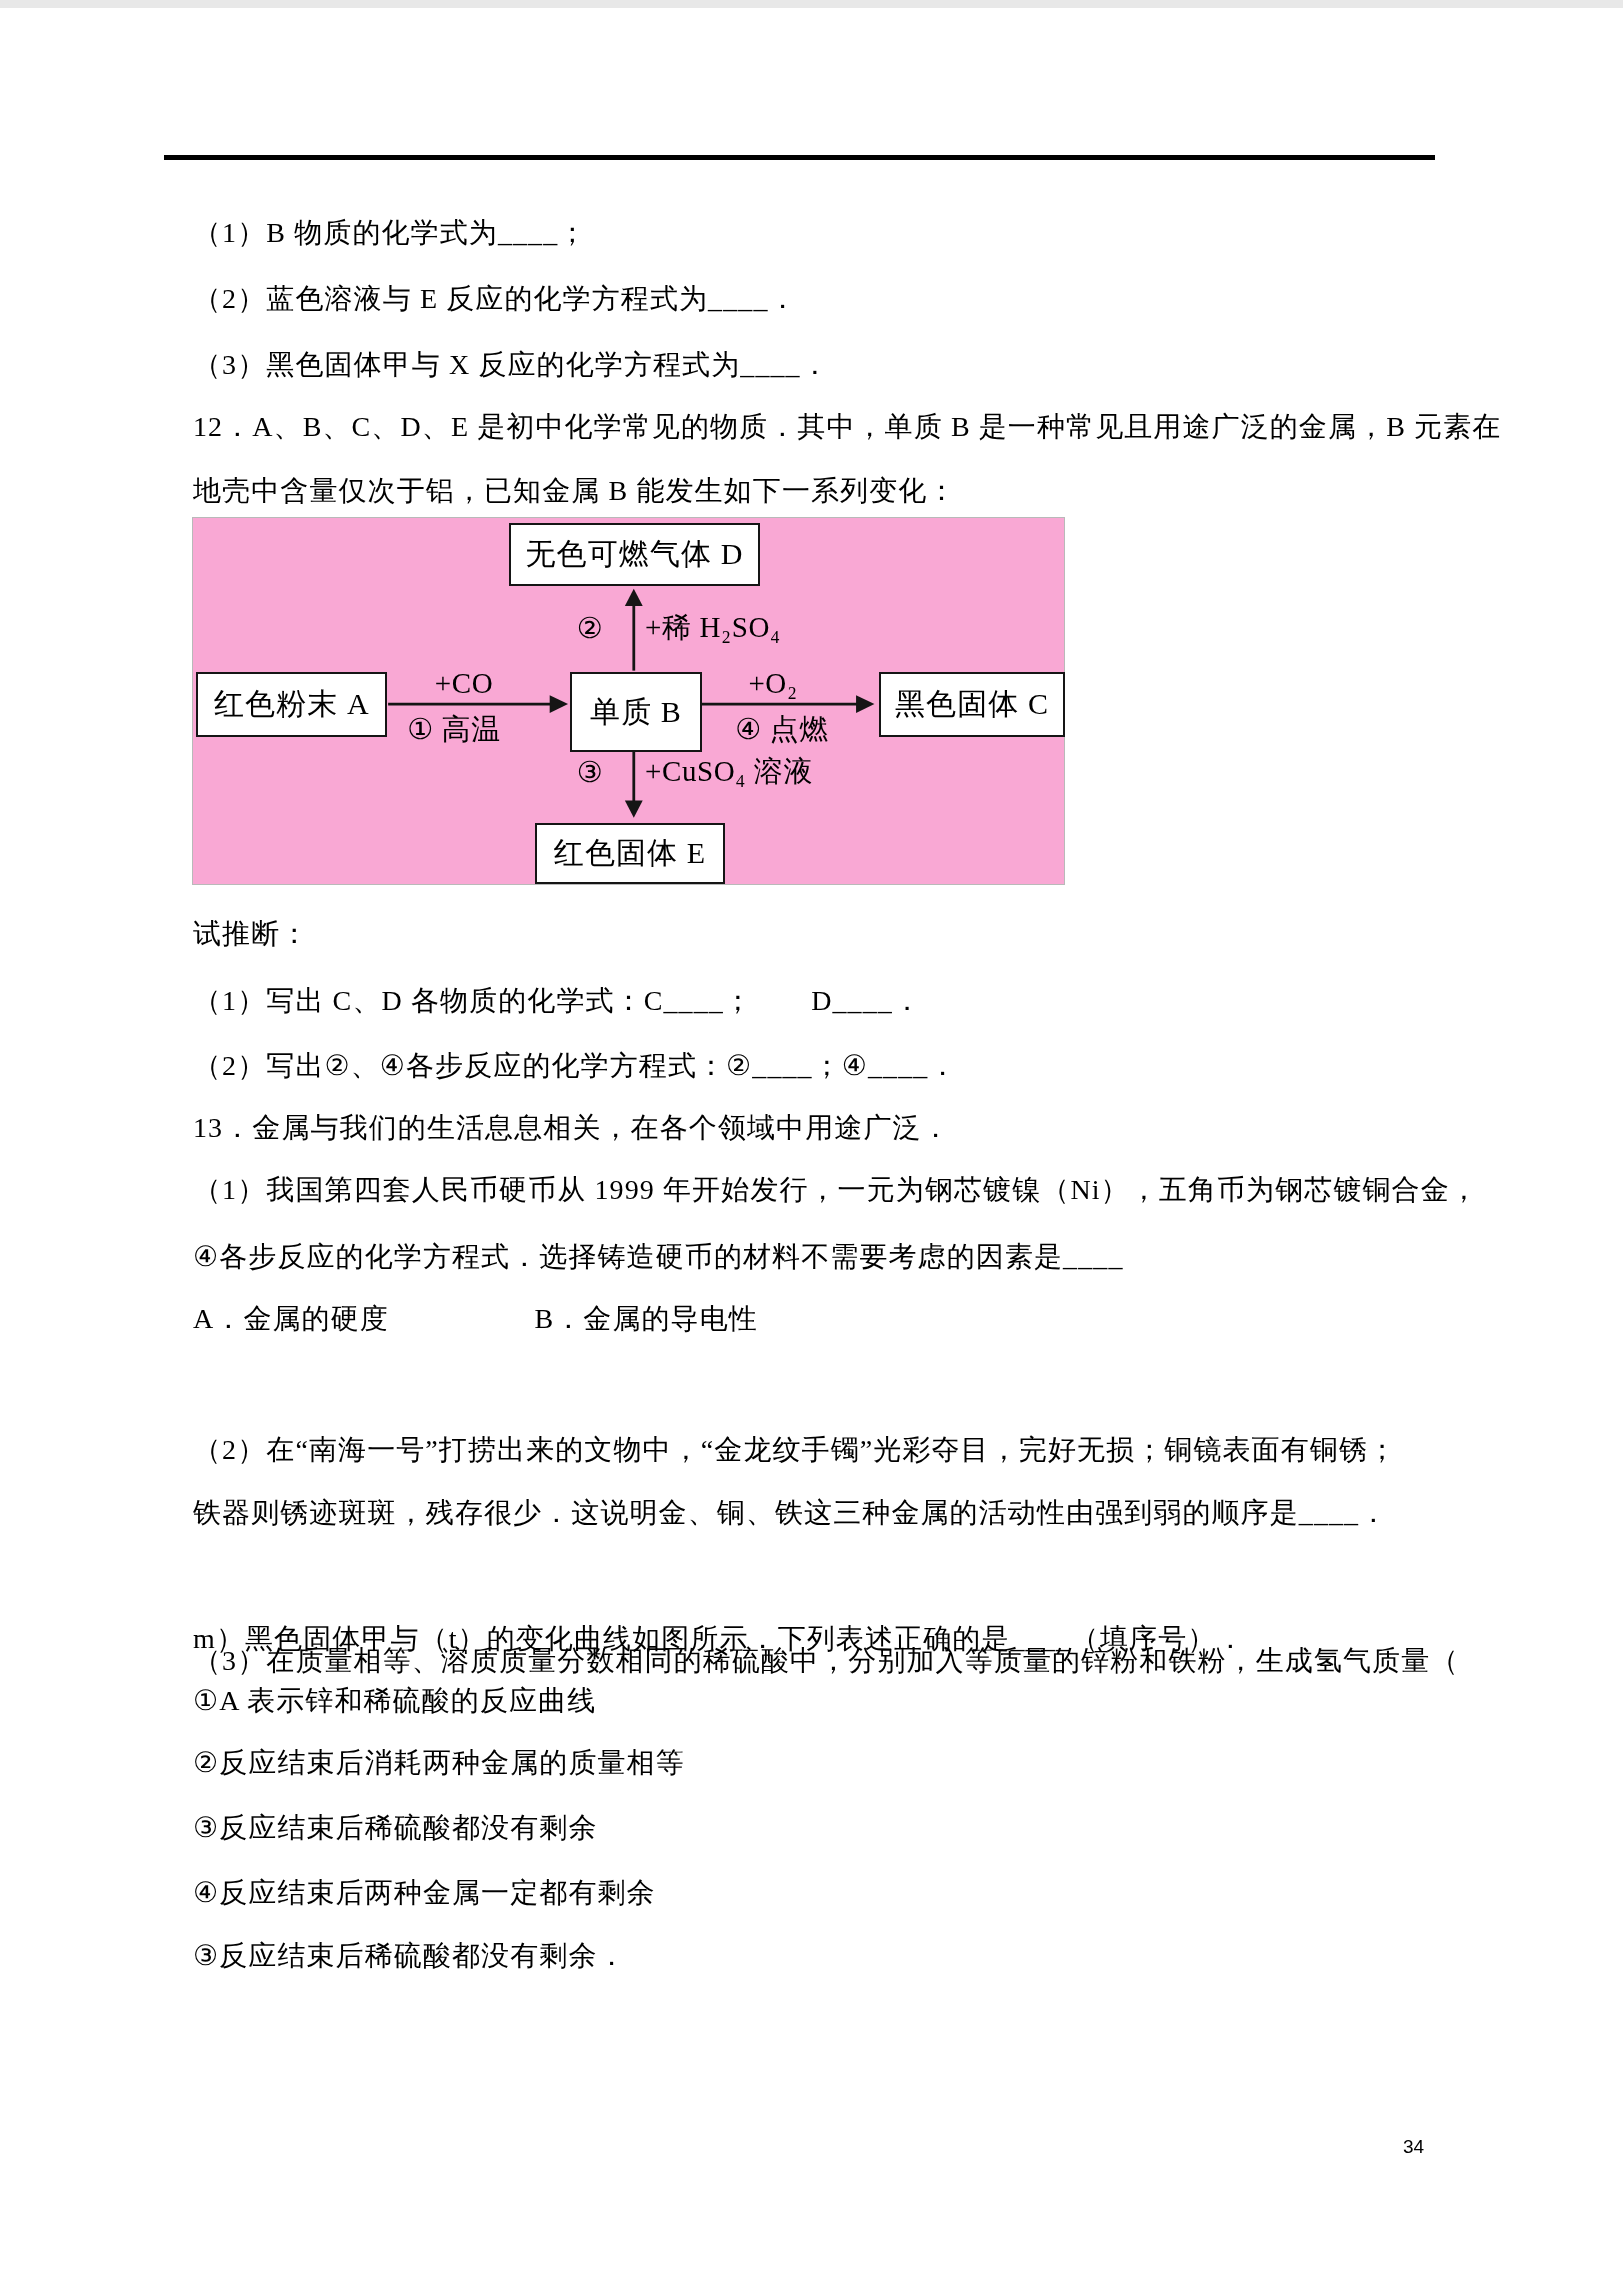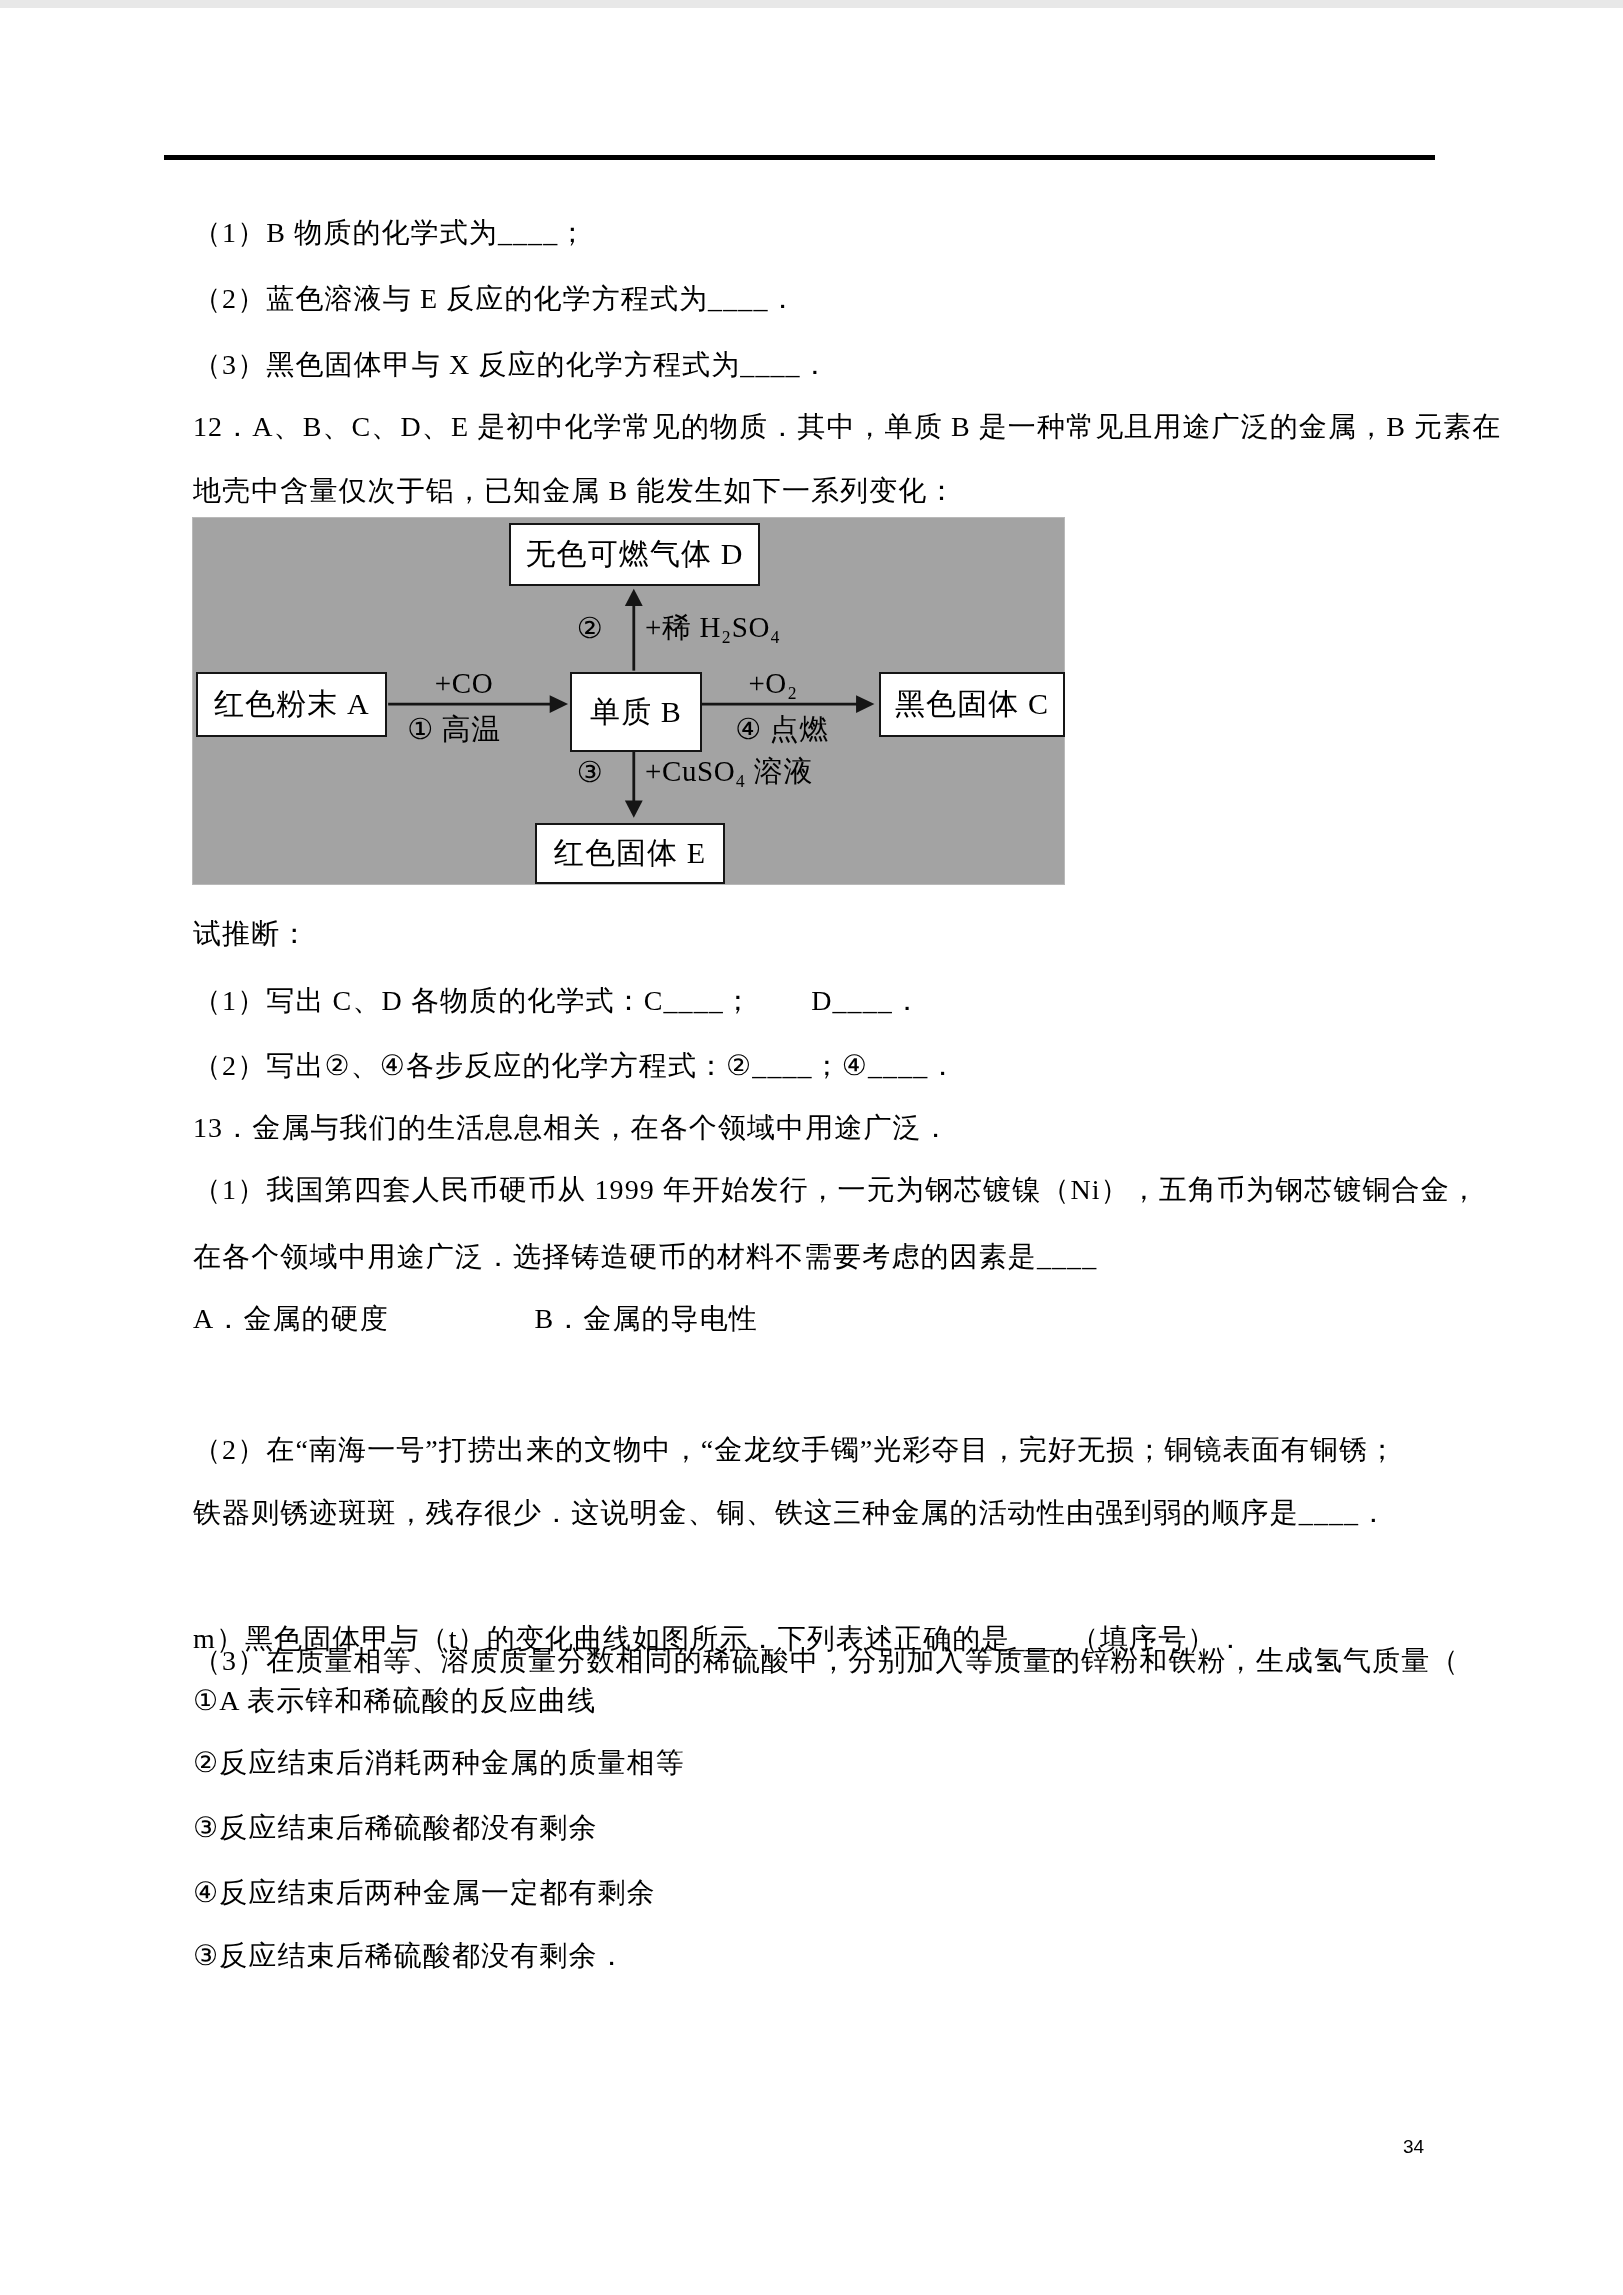--- a/index.html
+++ b/index.html
@@ -31,21 +31,21 @@
     letter-spacing: 1.1px;
     white-space: pre;
   }
   .diagram {
     position: absolute;
     left: 192px;
     top: 509px;
     width: 873px;
     height: 368px;
     border: 1.1px solid #b9b9b9;
-    background: #a3a3a3;
+    background: #f9a8d4;
   }
   .dsvg { position: absolute; left: 0; top: 0; width: 100%; height: 100%; }
   .dbox {
     position: absolute;
     border: 2.2px solid #151515;
     background: #ffffff;
     display: flex;
     align-items: center;
     justify-content: center;
     font-size: 30px;
@@ -117,21 +117,21 @@
     <span class="dlabel ctr" style="left:397px;top:254px">③</span>
     <span class="dlabel lft" style="left:452px;top:254px">+CuSO₄ 溶液</span>
   </div>
 
   <p class="ln" style="top:909px">试推断：</p>
   <p class="ln" style="top:976px">（1）写出 C、D 各物质的化学式：C____；　　D____．</p>
   <p class="ln" style="top:1041px">（2）写出②、④各步反应的化学方程式：②____；④____．</p>
 
   <p class="ln" style="top:1103px">13．金属与我们的生活息息相关，在各个领域中用途广泛．</p>
   <p class="ln" style="top:1165px">（1）我国第四套人民币硬币从 1999 年开始发行，一元为钢芯镀镍（Ni），五角币为钢芯镀铜合金，</p>
-  <p class="ln" style="top:1232px">在各个领域中用途广泛．选择铸造硬币的材料不需要考虑的因素是____</p>
+  <p class="ln" style="top:1232px">④各步反应的化学方程式．选择铸造硬币的材料不需要考虑的因素是____</p>
   <p class="ln" style="top:1294px">A．金属的硬度　　　　　B．金属的导电性</p>
   <p class="ln" style="top:1425px">（2）在“南海一号”打捞出来的文物中，“金龙纹手镯”光彩夺目，完好无损；铜镜表面有铜锈；</p>
   <p class="ln" style="top:1488px">铁器则锈迹斑斑，残存很少．这说明金、铜、铁这三种金属的活动性由强到弱的顺序是____．</p>
   <p class="ln" style="top:1636px">（3）在质量相等、溶质质量分数相同的稀硫酸中，分别加入等质量的锌粉和铁粉，生成氢气质量（</p>
   <p class="ln" style="top:1614px">m）黑色固体甲与（t）的变化曲线如图所示．下列表述正确的是____（填序号）．</p>
   <p class="ln" style="top:1676px">①A 表示锌和稀硫酸的反应曲线</p>
   <p class="ln" style="top:1738px">②反应结束后消耗两种金属的质量相等</p>
   <p class="ln" style="top:1803px">③反应结束后稀硫酸都没有剩余</p>
   <p class="ln" style="top:1868px">④反应结束后两种金属一定都有剩余</p>
   <p class="ln" style="top:1931px">③反应结束后稀硫酸都没有剩余．</p>

